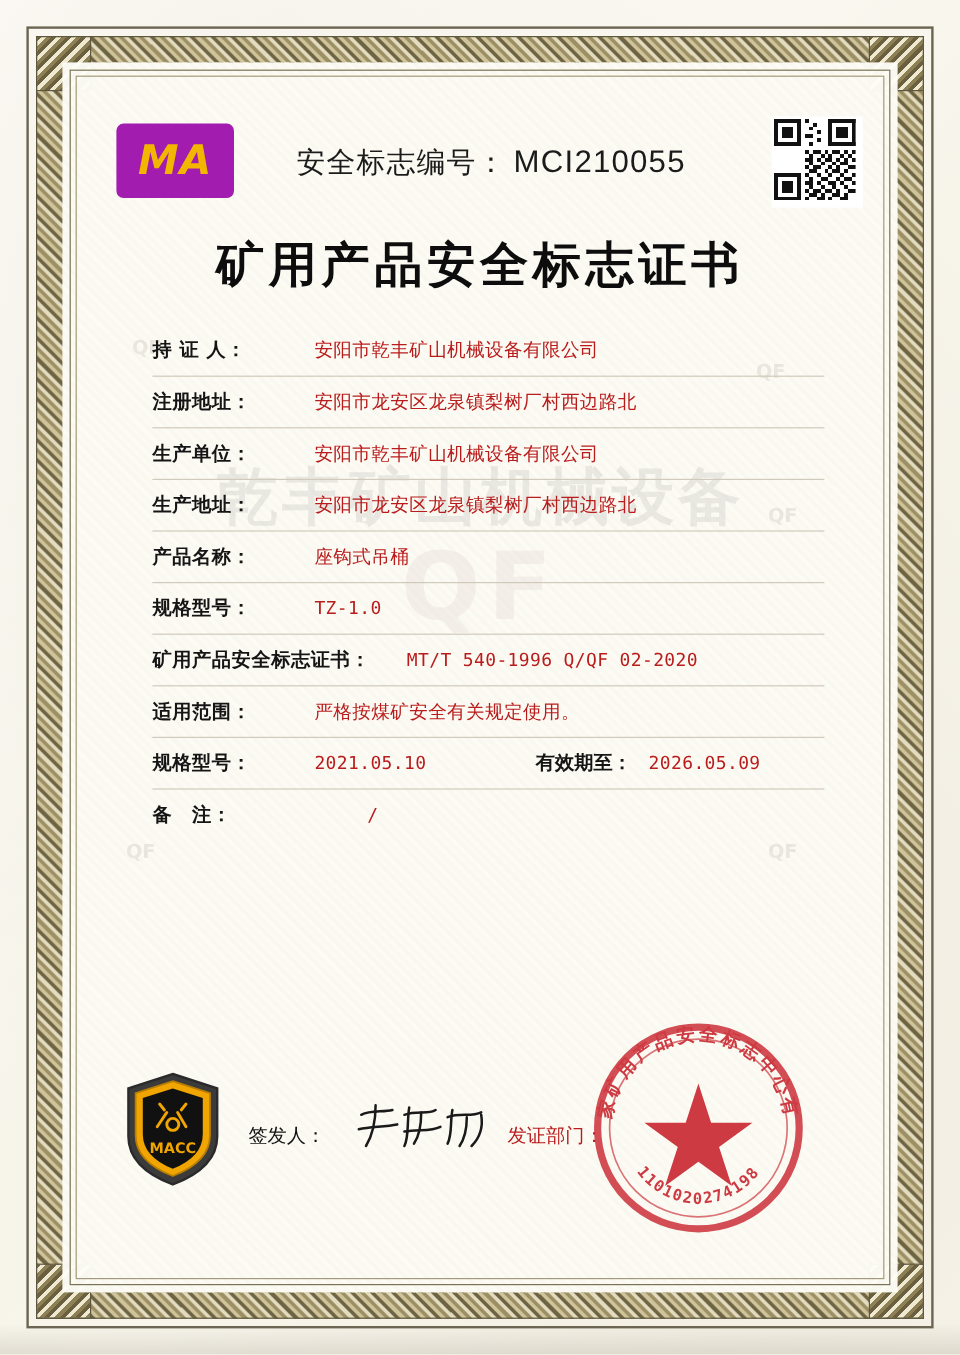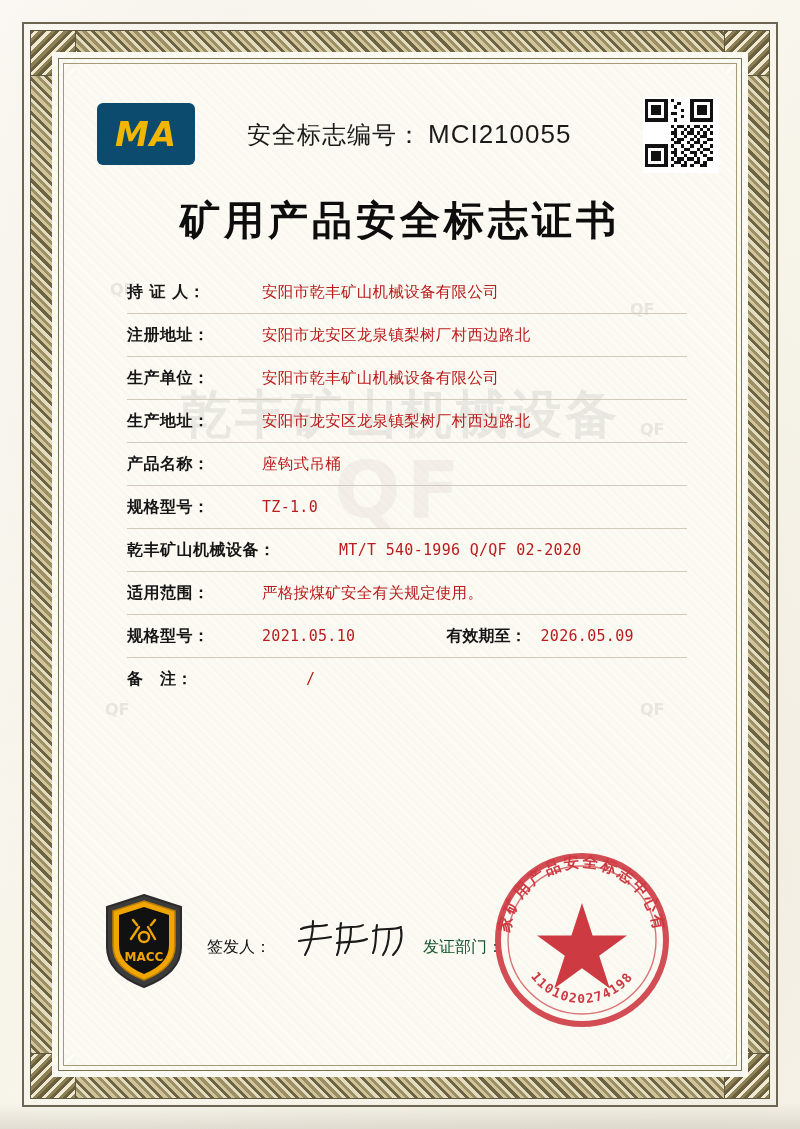--- a/index.html
+++ b/index.html
@@ -140,21 +140,21 @@
     position: absolute;
     left: 75px; top: 75px;
     width: 650px; height: 979px;
   }
 
   
   .ma-logo {
     position: absolute;
     left: 22px; top: 28px;
     width: 98px; height: 62px;
-    background: #0c4a6e;
+    background: #a21caf;
     border-radius: 6px;
     display: flex;
     align-items: center;
     justify-content: center;
   }
   .ma-logo span {
     font-family: "DejaVu Sans", sans-serif;
     font-weight: 700;
     font-size: 34px;
     color: #f2b500;
@@ -275,21 +275,21 @@
   .sig-hand {
     position: absolute;
     left: 218px; top: 840px;
     width: 120px; height: 46px;
   }
   .sig-dept-label {
     position: absolute;
     left: 348px; top: 862px;
     font-family: "DejaVu Sans", sans-serif;
     font-size: 16px;
-    color: #14532d;
+    color: #b91c1c;
   }
 
   
   .seal {
     position: absolute;
     left: 414px; top: 772px;
     width: 186px; height: 186px;
     opacity: 0.88;
   }
 
@@ -454,21 +454,21 @@
         <div class="label">产品名称：</div>
         <div class="value">座钩式吊桶</div>
       </div>
 
       <div class="row">
         <div class="label">规格型号：</div>
         <div class="value mono">TZ-1.0</div>
       </div>
 
       <div class="row">
-        <div class="label" style="width:212px;">乾丰矿山机械设备：</div>
+        <div class="label" style="width:212px;">矿用产品安全标志证书：</div>
         <div class="value mono">MT/T 540-1996 Q/QF 02-2020</div>
       </div>
 
       <div class="row">
         <div class="label">适用范围：</div>
         <div class="value">严格按煤矿安全有关规定使用。</div>
       </div>
 
       <div class="row two">
         <div class="label">规格型号：</div>

